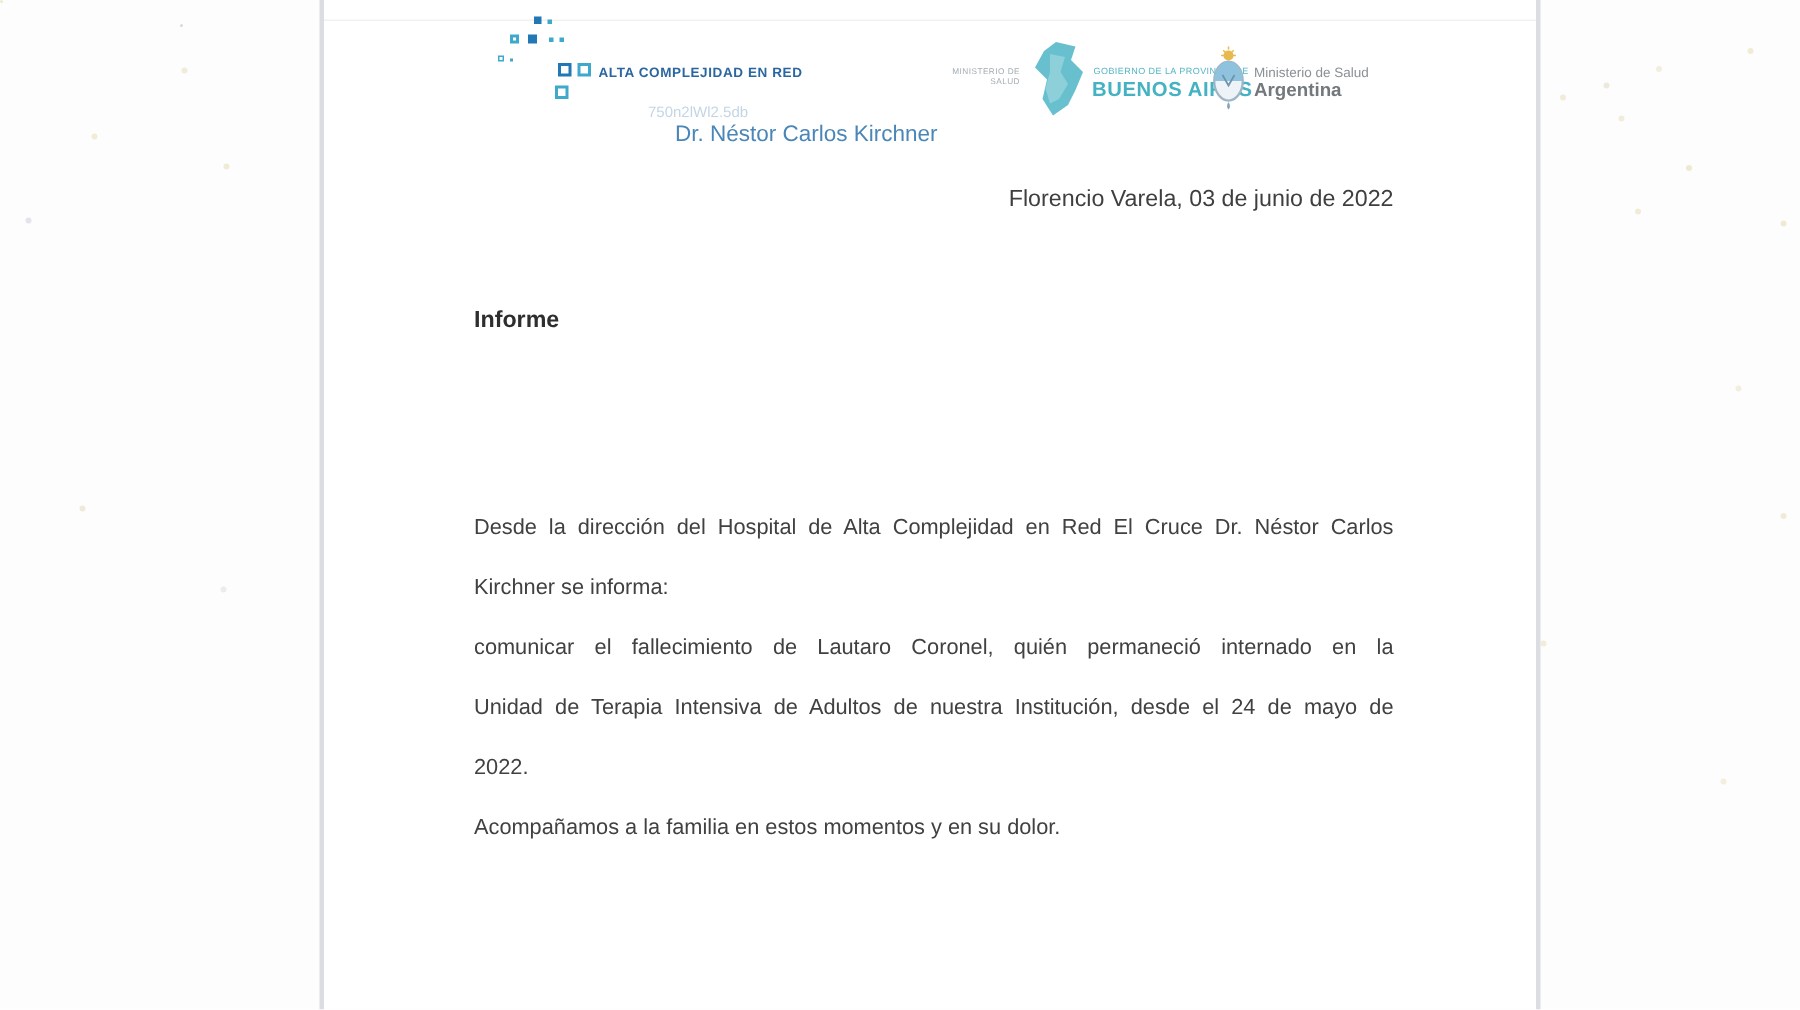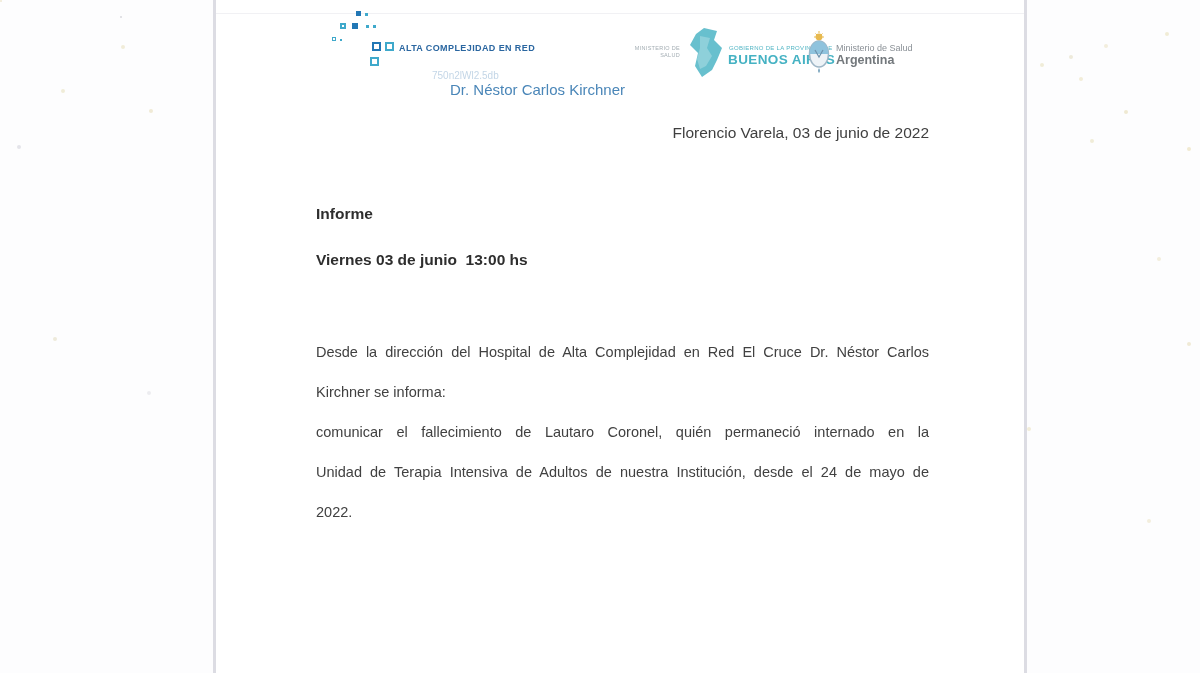--- a/index.html
+++ b/index.html
@@ -127,21 +127,21 @@
       <path d="M3.5,24 a9.5,13 0 0,1 19,0 Z" fill="#8fc3dd"></path>
       <path d="M9,20 L13,27 L17,20" stroke="#6d93ad" stroke-width="1.2" fill="none"></path>
       <path d="M13,38 q-2,3 0,5 q2,-2 0,-5" fill="#7fa8c0"></path>
     </svg>
     <div class="nlogo-min">Ministerio de Salud</div>
     <div class="nlogo-country">Argentina</div>
   </div>
 
   <div class="dateline">Florencio Varela, 03 de junio de 2022</div>
   <div class="title">Informe</div>
-  <div class="subtitle">Viernes 03 de junio  13:00 hs</div>
   <div class="body">
       <div class="body-line just">Desde la dirección del Hospital de Alta Complejidad en Red El Cruce Dr. Néstor Carlos</div>
       <div class="body-line">Kirchner se informa:</div>
       <div class="body-line just">comunicar el fallecimiento de Lautaro Coronel, quién permaneció internado en la</div>
       <div class="body-line just">Unidad de Terapia Intensiva de Adultos de nuestra Institución, desde el 24 de mayo de</div>
       <div class="body-line">2022.</div>
+      <div class="body-line">Acompañamos a la familia en estos momentos y en su dolor.</div>
     </div>
 </div>
 
 </body></html>

